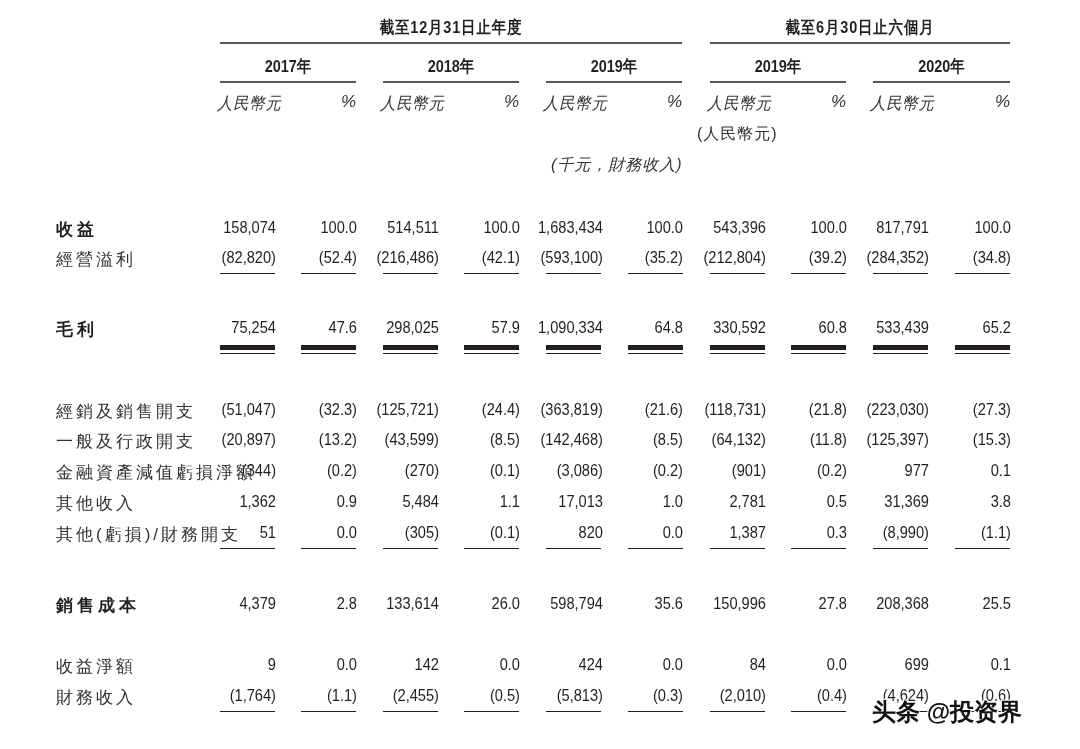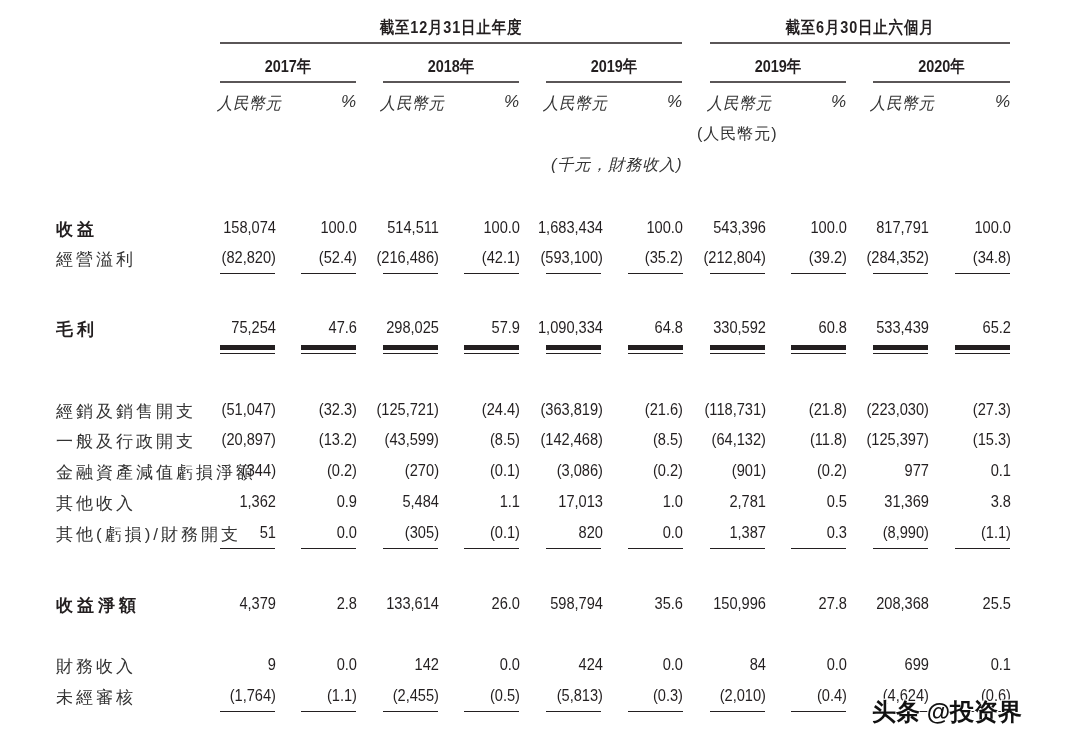--- a/index.html
+++ b/index.html
@@ -55,23 +55,23 @@
 <div class="abs note" style="left:551px; top:155px; font-style: italic;">(千元，財務收入)</div>
 
 <div class="label bold" style="top:218px;">收益</div>
 <div class="label" style="top:248px;">經營溢利</div>
 <div class="label bold" style="top:318px;">毛利</div>
 <div class="label" style="top:400px;">經銷及銷售開支</div>
 <div class="label" style="top:430px;">一般及行政開支</div>
 <div class="label" style="top:461px;">金融資產減值虧損淨額</div>
 <div class="label" style="top:492px;">其他收入</div>
 <div class="label" style="top:523px;">其他(虧損)/財務開支</div>
-<div class="label bold" style="top:594px;">收益淨額</div>
-<div class="label" style="top:655px;">財務收入</div>
-<div class="label" style="top:686px;">未經審核</div>
+<div class="label bold" style="top:594px;">銷售成本</div>
+<div class="label" style="top:655px;">收益淨額</div>
+<div class="label" style="top:686px;">財務收入</div>
 
 <div id="cells">
     <div class="cell" style="left: 136px; width: 140px; top: 218px; color: rgb(35, 31, 32);">158,074</div>
     <div class="cell" style="left: 217px; width: 140px; top: 218px; color: rgb(35, 31, 32);">100.0</div>
     <div class="cell" style="left: 299px; width: 140px; top: 218px; color: rgb(35, 31, 32);">514,511</div>
     <div class="cell" style="left: 380px; width: 140px; top: 218px; color: rgb(35, 31, 32);">100.0</div>
     <div class="cell" style="left: 463px; width: 140px; top: 218px; color: rgb(35, 31, 32);">1,683,434</div>
     <div class="cell" style="left: 543px; width: 140px; top: 218px; color: rgb(35, 31, 32);">100.0</div>
     <div class="cell" style="left: 626px; width: 140px; top: 218px; color: rgb(35, 31, 32);">543,396</div>
     <div class="cell" style="left: 707px; width: 140px; top: 218px; color: rgb(35, 31, 32);">100.0</div>

